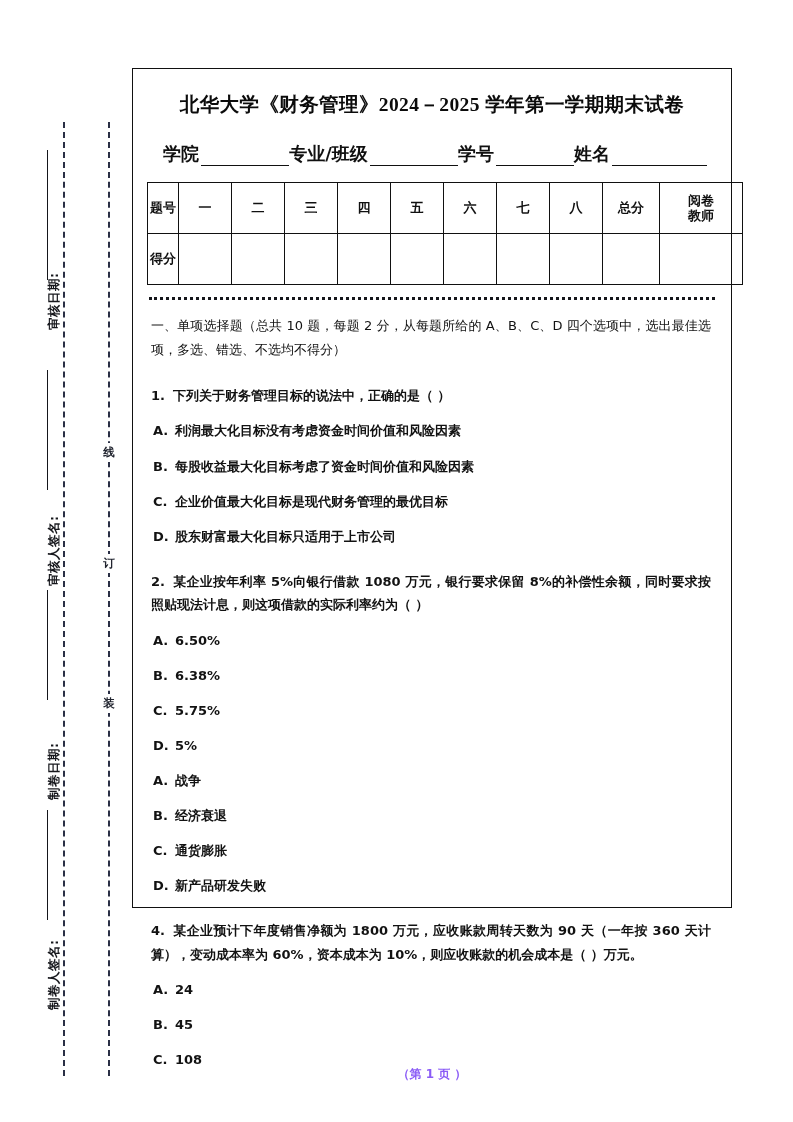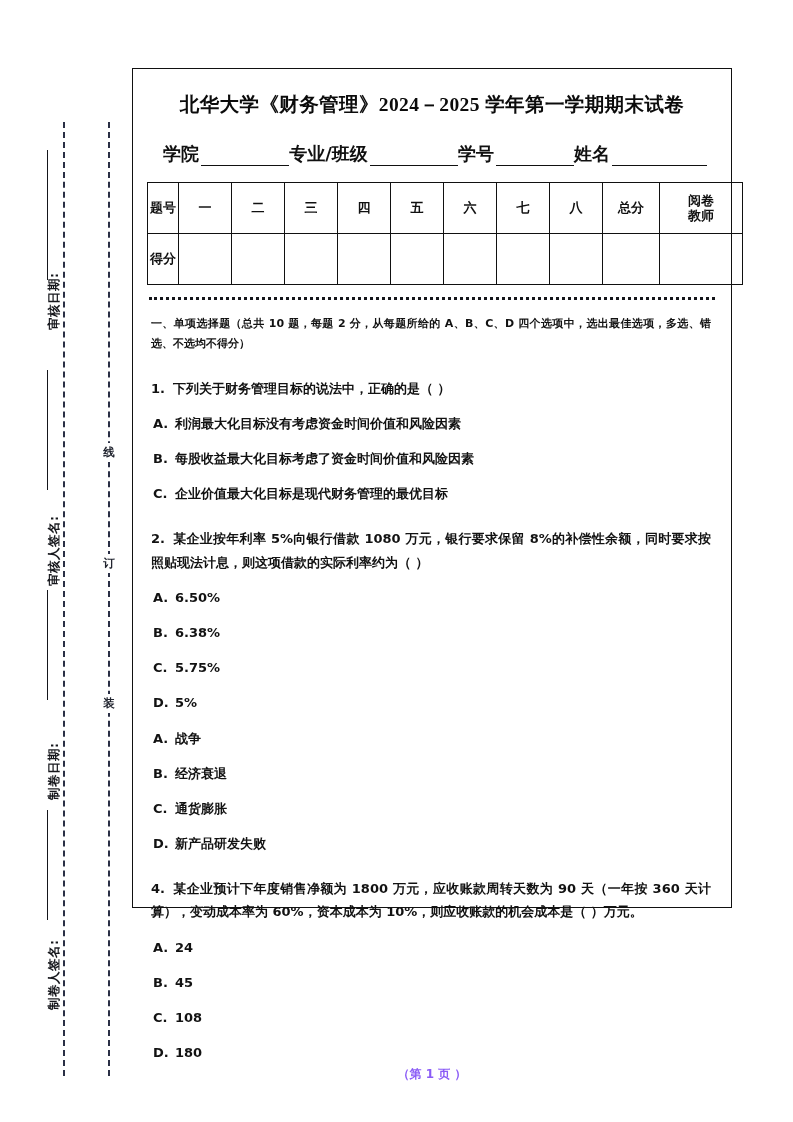--- a/index.html
+++ b/index.html
@@ -137,22 +137,22 @@
     border-top: 3px dotted #15161b;
   }
 
   
   #question-body {
     margin: 14px 6px 0 4px;
     font-family: "DejaVu Sans", "Liberation Sans", sans-serif;
     color: #121212;
   }
   .section-heading {
-    font-size: 11px;
-    font-weight: 700;
+    font-size: 13px;
+    font-weight: 400;
     line-height: 1.85;
     text-align: justify;
     margin-bottom: 8px;
   }
   .q-stem {
     font-size: 13px;
     font-weight: 700;
     line-height: 1.8;
     text-align: justify;
     margin-top: 22px;
@@ -272,20 +272,23 @@
     </div>
     <div class="q-option">
       <span class="opt-key">A.</span><span>利润最大化目标没有考虑资金时间价值和风险因素</span>
     </div>
     <div class="q-option">
       <span class="opt-key">B.</span><span>每股收益最大化目标考虑了资金时间价值和风险因素</span>
     </div>
     <div class="q-option">
       <span class="opt-key">C.</span><span>企业价值最大化目标是现代财务管理的最优目标</span>
     </div>
+    <div class="q-option">
+      <span class="opt-key">D.</span><span>股东财富最大化目标只适用于上市公司</span>
+    </div>
 
     <div class="q-stem">
       <span class="opt-key">2.</span><span>某企业按年利率 5%向银行借款 1080 万元，银行要求保留 8%的补偿性余额，同时要求按照贴现法计息，则这项借款的实际利率约为（   ）</span>
     </div>
     <div class="q-option">
       <span class="opt-key">A.</span><span>6.50%</span>
     </div>
     <div class="q-option">
       <span class="opt-key">B.</span><span>6.38%</span>
     </div>
@@ -314,20 +317,17 @@
     </div>
     <div class="q-option">
       <span class="opt-key">A.</span><span>24</span>
     </div>
     <div class="q-option">
       <span class="opt-key">B.</span><span>45</span>
     </div>
     <div class="q-option">
       <span class="opt-key">C.</span><span>108</span>
     </div>
-    <div class="q-option">
-      <span class="opt-key">D.</span><span>180</span>
-    </div>
 
   </div>
 </div>
 
 <div id="page-footer">（第 1 页 ）</div>
 
 </body></html>

